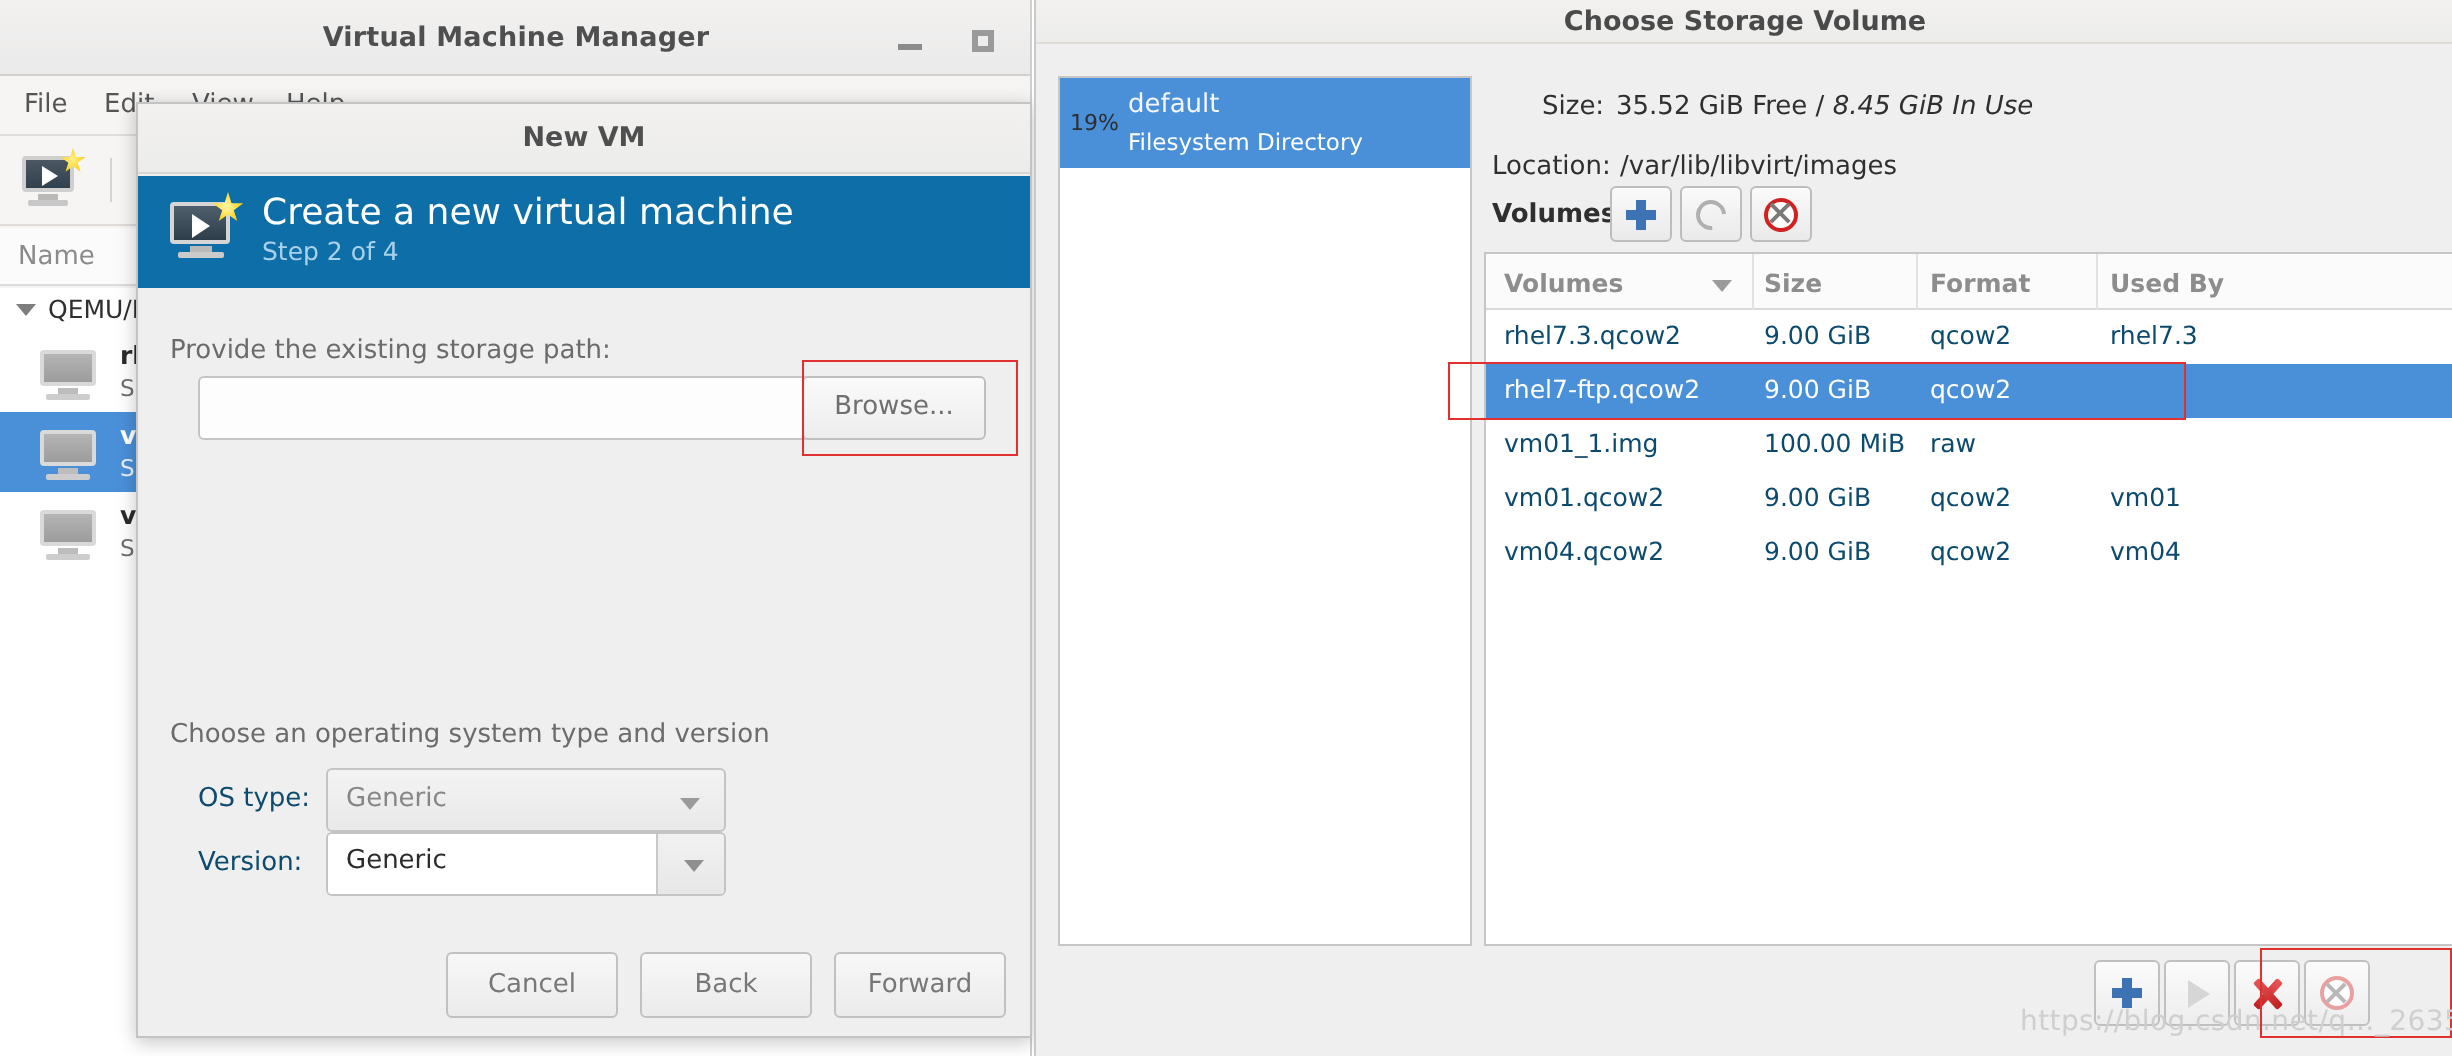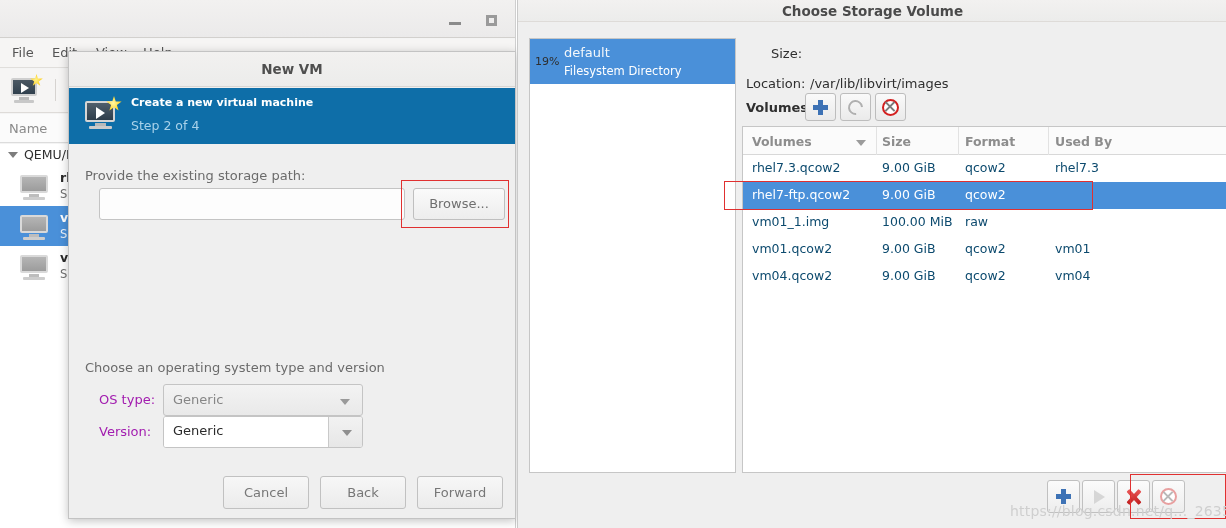--- a/index.html
+++ b/index.html
@@ -146,45 +146,45 @@
   .banner-icon .base  { position: absolute; left: 5px; top: 27px; width: 23px; height: 3px; background: #cbcbcb; border-radius:1px; }
   .banner-icon .play  {
     position: absolute; left: 12px; top: 8px; width: 0; height: 0;
     border-left: 9px solid #ffffff; border-top: 6px solid transparent; border-bottom: 6px solid transparent;
   }
   .banner-icon .star {
     position: absolute; right: -2px; top: -3px; width: 16px; height: 16px;
     background: radial-gradient(circle at 45% 45%, #fff8a8 0%, #ffd629 55%, #e6a000 100%);
     clip-path: polygon(50% 0%, 61% 35%, 98% 35%, 68% 57%, 79% 91%, 50% 70%, 21% 91%, 32% 57%, 2% 35%, 39% 35%);
   }
-  .banner-h1 { position: absolute; left: 62px; top: 8px; font-size: 11px; color: #ffffff; font-weight: bold; }
+  .banner-h1 { position: absolute; left: 62px; top: 8px; font-size: 18px; color: #ffffff; }
   .banner-h2 { position: absolute; left: 62px; top: 30px; font-size: 12.5px; color: #a9d2ea; }
 
   .nv-label { position: absolute; font-size: 13px; color: #6b6b6b; }
   #nv-storage-label { left: 16px; top: 116px; }
   #nv-os-label      { left: 16px; top: 308px; }
 
   .nv-input {
     position: absolute; left: 30px; top: 136px; width: 306px; height: 32px;
     background: #fdfdfd; border: 1px solid #c4c4c4; border-radius: 3px;
   }
   .nv-input input {
     width: 100%; height: 100%; border: 0; outline: none; background: transparent;
     padding: 0 7px; font-family: inherit; font-size: 13px; color: #2b2b2b;
   }
   .nv-browse {
-    position: absolute; left: 344px; top: 136px; width: 92px; height: 32px;
+    position: absolute; left: 332px; top: 136px; width: 92px; height: 32px;
     background: linear-gradient(to bottom, #fafafa, #ededed);
     border: 1px solid #bfbfbf; border-radius: 3px;
     font-size: 13px; color: #6f6f6f; text-align: center; line-height: 30px; cursor: default;
   }
   .hl-box { position: absolute; border: 1.6px solid #e03030; background: transparent; pointer-events: none; }
   #hl-browse { left: 332px; top: 128px; width: 108px; height: 48px; }
 
-  .nv-fieldlabel { position: absolute; font-size: 13px; color: #a21caf; }
+  .nv-fieldlabel { position: absolute; font-size: 13px; color: #0c4a6e; }
   #lbl-ostype { left: 30px; top: 340px; }
   #lbl-version{ left: 30px; top: 372px; }
 
   .combo {
     position: absolute; height: 32px; border: 1px solid #c4c4c4; border-radius: 3px;
     background: linear-gradient(to bottom, #f3f3f3, #e9e9e9);
   }
   .combo .val {
     position: absolute; left: 9px; top: 7px; font-size: 13px; color: #868686;
   }
@@ -345,20 +345,21 @@
   }
 </style>
 </head>
 <body>
 
 <div id="root">
 
   <div class="vmm-window">
 
     <div class="vmm-titlebar">
+      <div class="vmm-title">Virtual Machine Manager</div>
       <div class="wbtn" id="btn-min">
           <span class="mini"></span>
         </div>
       <div class="wbtn" id="btn-max">
           <span class="maxi"></span>
         </div>
     </div>
 
     <div class="vmm-menubar">
       <div class="menu-item" id="menu-file">File</div>
@@ -478,20 +479,23 @@
 
     <div class="pool-list">
       <div class="pool-item">
         <span class="pool-pct">19%</span>
         <span class="pool-name">default</span>
         <span class="pool-type">Filesystem Directory</span>
       </div>
     </div>
 
     <div class="info-row" id="lbl-size">Size:</div>
+    <div class="info-row" id="val-size">
+      <span>35.52 GiB Free / </span><i>8.45 GiB In Use</i>
+    </div>
 
     <div class="info-row" id="lbl-location">Location:</div>
     <div class="info-row" id="val-location">/var/lib/libvirt/images</div>
 
     <div id="lbl-volumes">Volumes</div>
     <div class="vol-tbtn" id="vtb-add">
         <span class="plus-icon"></span>
       </div>
     <div class="vol-tbtn" id="vtb-refresh">
         <span class="refresh-icon"></span>

